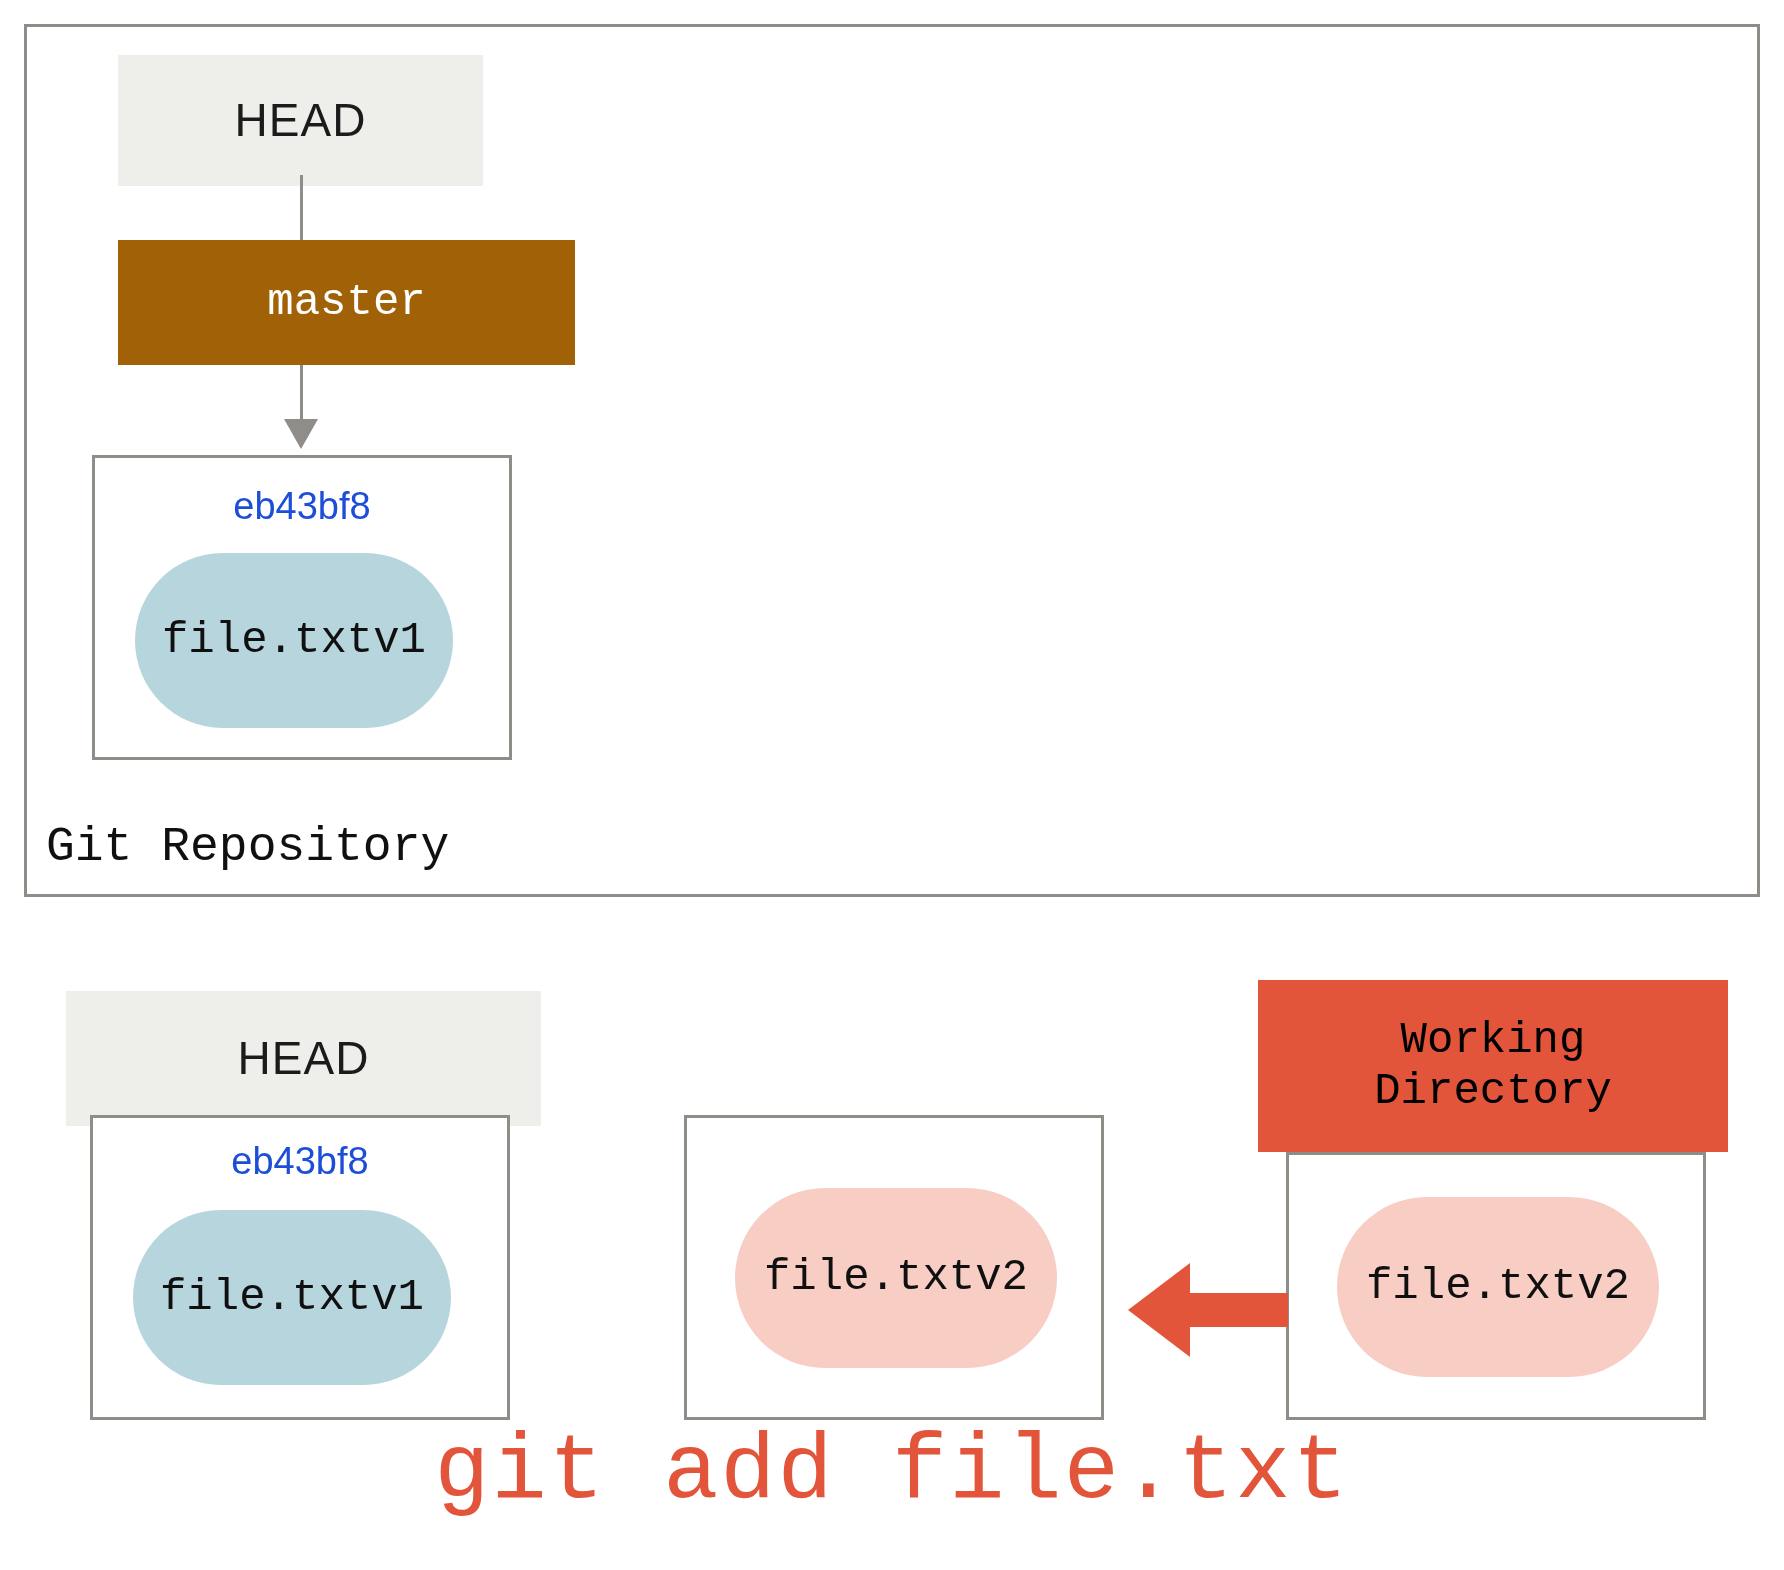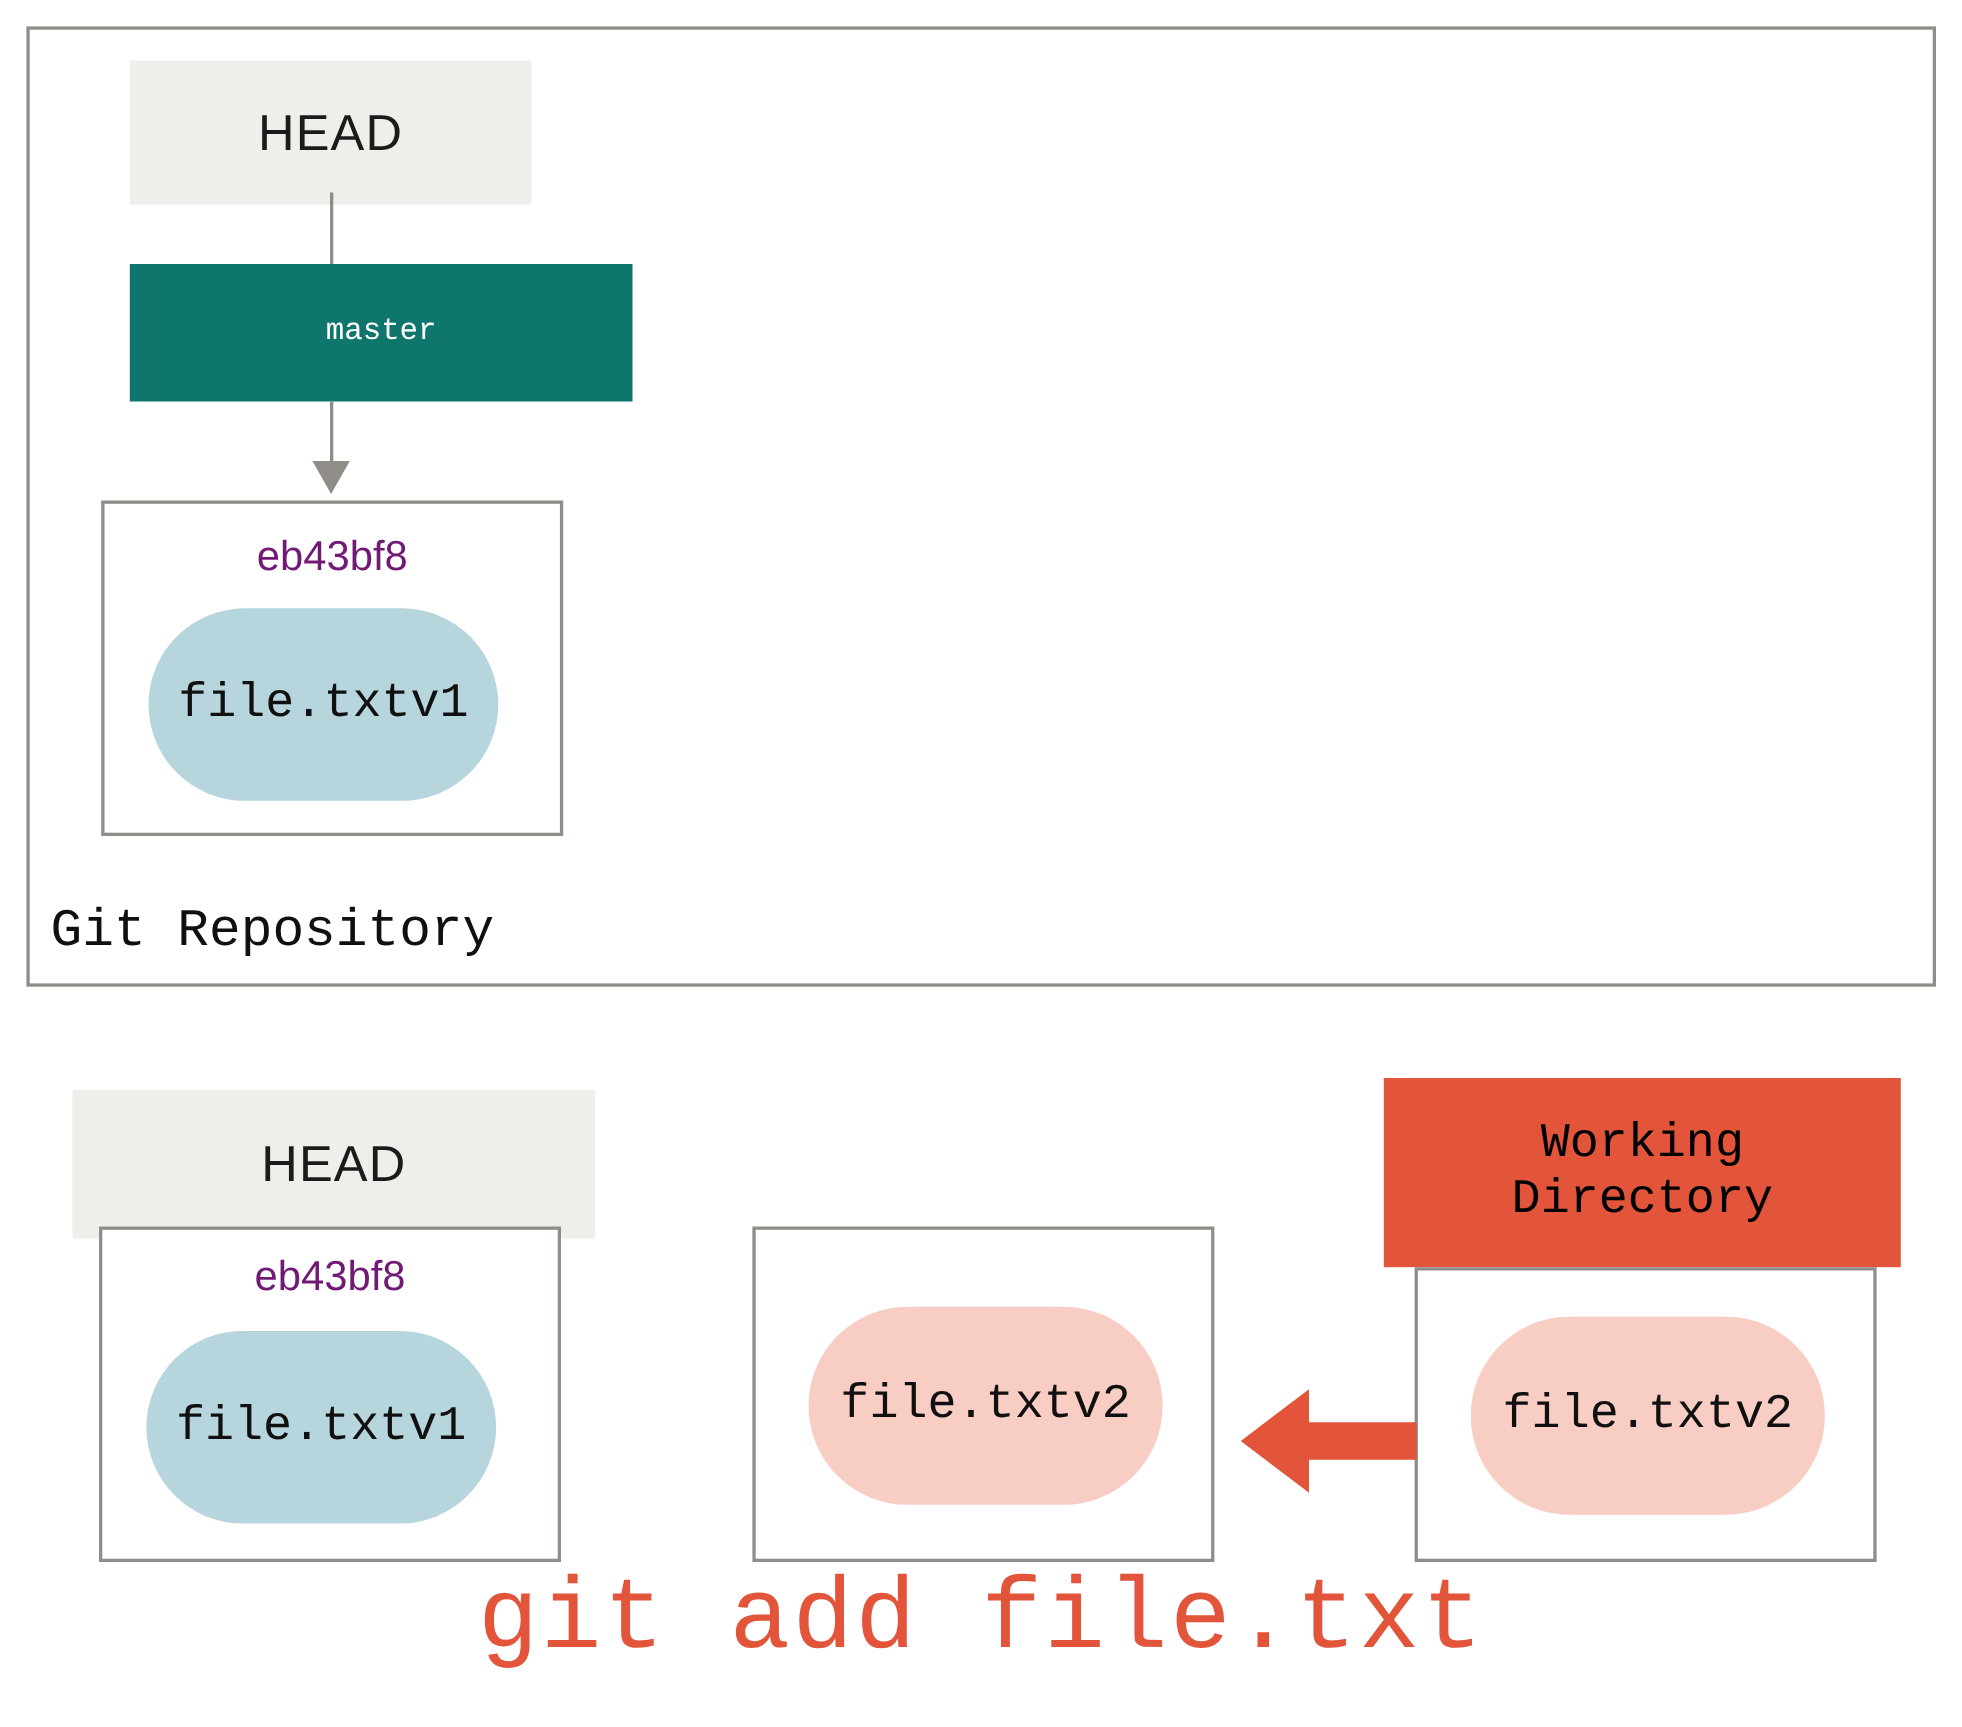--- a/index.html
+++ b/index.html
@@ -37,24 +37,24 @@
   .head-box {
     background: #eeeeea;
     color: #1b1b1b;
     font-family: Liberation Sans, sans-serif;
     font-size: 46px;
     letter-spacing: 1px;
     margin-top: 11px;
   }
 
   .master-box {
-    background: #0f766e;
+    background: #a16207;
     color: #ffffff;
     font-family: "Liberation Mono", monospace;
-    font-size: 28px;
+    font-size: 44px;
   }
 
   .index-box {
     background: #318e96;
     color: #ffffff;
     font-family: "Liberation Mono", monospace;
     font-size: 44px;
   }
 
   .workdir-box {
@@ -69,21 +69,21 @@
     border: 3px solid #908d88;
     background: #ffffff;
   }
 
   .commit-hash {
     position: absolute;
     left: 0; right: 0;
     text-align: center;
     font-family: "Liberation Sans", sans-serif;
     font-size: 38px;
-    color: #701a75;
+    color: #1d4ed8;
   }
 
   .blob {
     position: absolute;
     display: flex;
     flex-direction: row;
     align-items: center;
     justify-content: center;
     text-align: center;
     font-family: "Liberation Mono", monospace;

